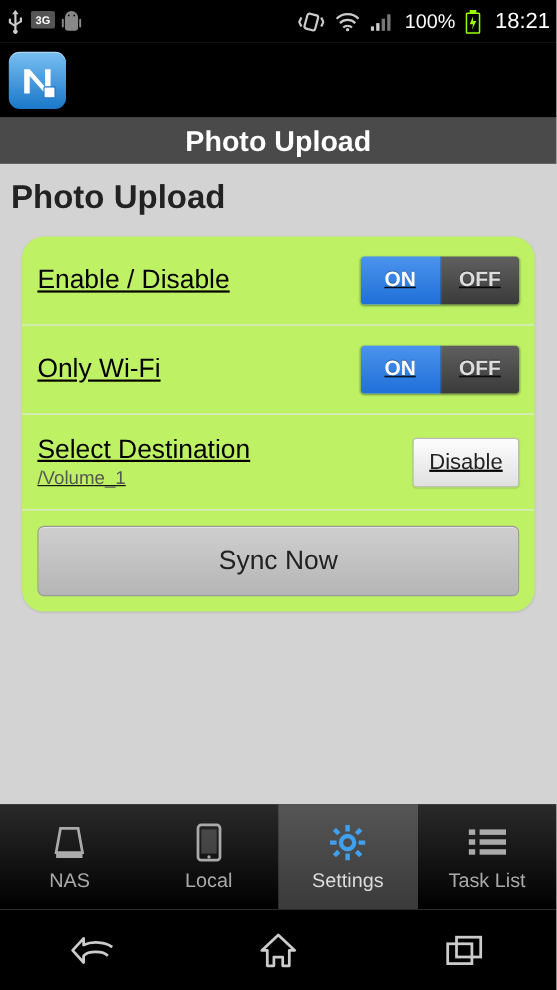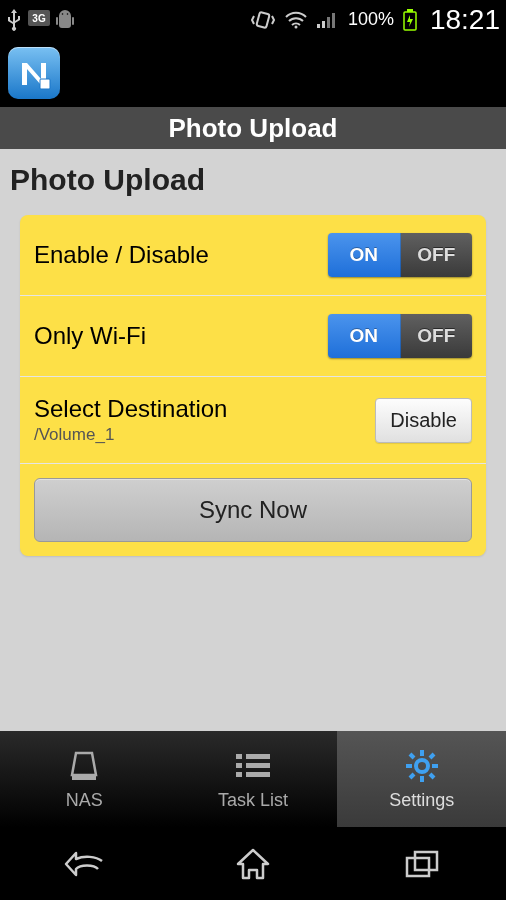--- a/index.html
+++ b/index.html
@@ -17,21 +17,21 @@
     .app-icon { width: 52px; height: 52px; border-radius: 10px; background: linear-gradient(#79c0f2,#1a77c9); display: flex; align-items: center; justify-content: center; box-shadow: inset 0 1px 0 rgba(255,255,255,0.5); }
     .app-icon svg { width: 36px; height: 36px; }
 
     
     .title-bar { height: 42px; background: #4a4a4a; color: #fff; display: flex; align-items: center; justify-content: center; font-size: 26px; font-weight: bold; }
 
     
     .content { flex: 1; background: #d3d3d3; padding: 0 6px; }
     .page-heading { font-size: 30px; font-weight: bold; color: #222; padding: 14px 4px 18px 4px; }
 
-    .card { background: #fde047; border-radius: 8px; box-shadow: 0 1px 2px rgba(0,0,0,0.1); overflow: hidden; margin: 0 14px; }
+    .card { background: #bef264; border-radius: 20px; box-shadow: 0 1px 2px rgba(0,0,0,0.1); overflow: hidden; margin: 0 14px; text-decoration: underline; }
     .row { display: flex; align-items: center; padding: 18px 14px; border-bottom: 1px solid #e5e5e5; min-height: 76px; }
     .row:last-of-type { border-bottom: none; }
     .row-label { font-size: 24px; color: #000; flex: 1; }
     .row-sub { font-size: 17px; color: #555; margin-top: 2px; }
     .row-col { display: flex; flex-direction: column; flex: 1; }
 
     
     .toggle { display: flex; width: 144px; height: 44px; border-radius: 4px; overflow: hidden; box-shadow: 0 1px 2px rgba(0,0,0,0.4); margin-left: 45px; }
     .toggle-on { flex: 1; background: linear-gradient(#4b94ed, #1e6fd9); color: #fff; font-weight: bold; font-size: 19px; display: flex; align-items: center; justify-content: center; border-right: 1px solid rgba(0,0,0,0.2); text-shadow: 0 -1px 0 rgba(0,0,0,0.3); }
     .toggle-off { flex: 1; background: linear-gradient(#606060,#3a3a3a); color: #ddd; font-weight: bold; font-size: 19px; display: flex; align-items: center; justify-content: center; text-shadow: 0 -1px 0 rgba(0,0,0,0.5); }
@@ -97,21 +97,21 @@
         </svg>
     </span>
     <span>100%</span>
     <span class="ico">
       <svg width="14" height="22" viewBox="0 0 14 22">
           <rect x="1" y="3" width="12" height="18" rx="1" fill="none" stroke="#9f0" stroke-width="1.5"></rect>
           <rect x="4" y="0" width="6" height="3" fill="#9f0"></rect>
           <path d="M7 6 L4 13 H7 L6 18 L10 10 H7 Z" fill="#9f0"></path>
         </svg>
     </span>
-    <span style="font-size:28px;margin-left:4px;">18:21</span>
+    <span style="font-size:20px;margin-left:4px;">18:21</span>
   </div>
 </div>
 
 <div class="app-bar">
   <div class="app-icon">
     <svg viewBox="0 0 36 36">
         <path d="M6 30 V8 H11 L25 24 V8 H30 V30 H25 L11 14 V30 Z" fill="#fff"></path>
         <rect x="24" y="24" width="10" height="10" rx="1" fill="#fff" stroke="#1a77c9" stroke-width="1"></rect>
       </svg>
   </div>
@@ -162,49 +162,59 @@
     <span class="ticon">
       <svg width="34" height="34" viewBox="0 0 34 34">
           <path d="M9 4 H25 L29 26 H5 Z" fill="none" stroke="#aaa" stroke-width="2.5"></path>
           <rect x="5" y="26" width="24" height="5" fill="#aaa"></rect>
         </svg>
     </span>
     <span>NAS</span>
   </div>
   <div class="tab">
     <span class="ticon">
-      <svg width="34" height="28" viewBox="0 0 34 28">
-          <rect x="0" y="2" width="6" height="5" fill="#aaa"></rect>
-          <rect x="10" y="2" width="24" height="5" fill="#aaa"></rect>
-          <rect x="0" y="11" width="6" height="5" fill="#aaa"></rect>
-          <rect x="10" y="11" width="24" height="5" fill="#aaa"></rect>
-          <rect x="0" y="20" width="6" height="5" fill="#aaa"></rect>
-          <rect x="10" y="20" width="24" height="5" fill="#aaa"></rect>
-        </svg>
-    </span>
-    <span>Task List</span>
+      <svg width="24" height="36" viewBox="0 0 24 36">
+          <rect x="2" y="2" width="20" height="32" rx="3" fill="none" stroke="#aaa" stroke-width="2.5"></rect>
+          <rect x="5" y="6" width="14" height="22" fill="#aaa" opacity="0.3"></rect>
+          <circle cx="12" cy="31" r="1.5" fill="#aaa"></circle>
+        </svg>
+    </span>
+    <span>Local</span>
   </div>
   <div class="tab active">
     <span class="ticon">
       <svg width="36" height="36" viewBox="0 0 36 36">
           <circle cx="18" cy="18" r="6" fill="none" stroke="#3fa0f0" stroke-width="4"></circle>
           <g stroke="#3fa0f0" stroke-width="4">
             <line x1="18" y1="2" x2="18" y2="8"></line>
             <line x1="18" y1="28" x2="18" y2="34"></line>
             <line x1="2" y1="18" x2="8" y2="18"></line>
             <line x1="28" y1="18" x2="34" y2="18"></line>
             <line x1="6" y1="6" x2="10" y2="10"></line>
             <line x1="26" y1="26" x2="30" y2="30"></line>
             <line x1="6" y1="30" x2="10" y2="26"></line>
             <line x1="26" y1="10" x2="30" y2="6"></line>
           </g>
         </svg>
     </span>
     <span>Settings</span>
   </div>
+  <div class="tab">
+    <span class="ticon">
+      <svg width="34" height="28" viewBox="0 0 34 28">
+          <rect x="0" y="2" width="6" height="5" fill="#aaa"></rect>
+          <rect x="10" y="2" width="24" height="5" fill="#aaa"></rect>
+          <rect x="0" y="11" width="6" height="5" fill="#aaa"></rect>
+          <rect x="10" y="11" width="24" height="5" fill="#aaa"></rect>
+          <rect x="0" y="20" width="6" height="5" fill="#aaa"></rect>
+          <rect x="10" y="20" width="24" height="5" fill="#aaa"></rect>
+        </svg>
+    </span>
+    <span>Task List</span>
+  </div>
 </div>
 
 <div class="navbar">
   <div class="navbtn">
     <svg width="40" height="30" viewBox="0 0 40 30">
         <path d="M38 12 A18 10 0 0 0 12 10 L12 4 L2 15 L12 26 L12 20 A12 6 0 0 1 34 20" fill="none" stroke="#ccc" stroke-width="2.5" stroke-linejoin="round"></path>
       </svg>
   </div>
   <div class="navbtn">
     <svg width="34" height="32" viewBox="0 0 34 32">

